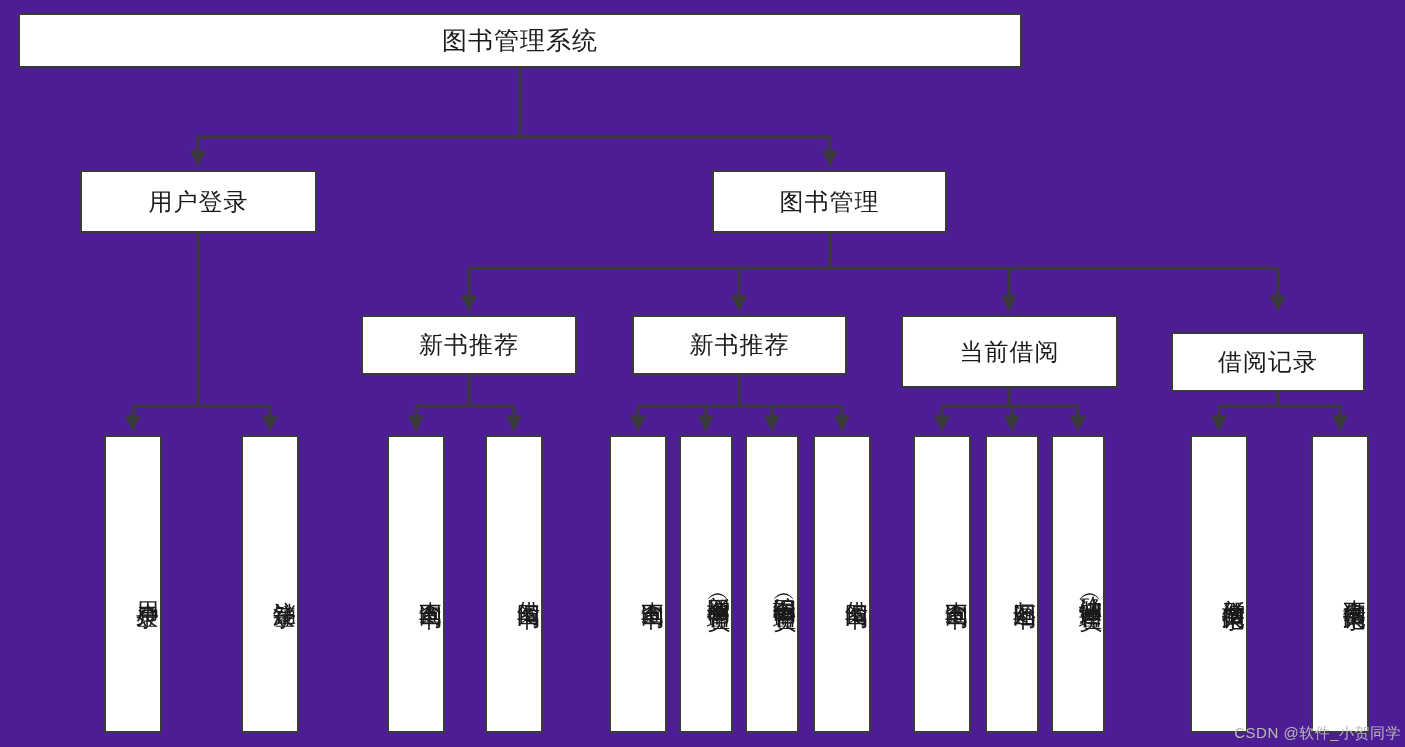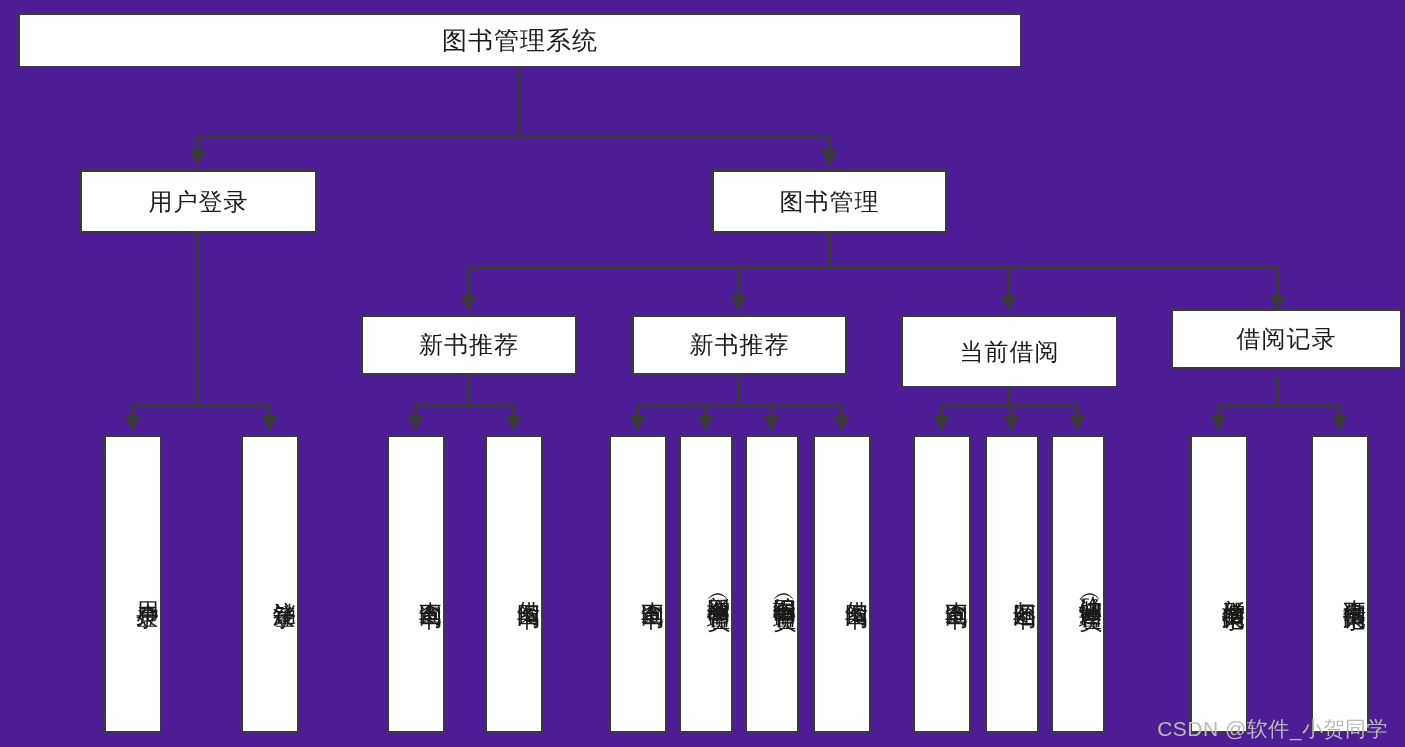--- a/index.html
+++ b/index.html
@@ -61,23 +61,23 @@
     letter-spacing: 2px;
   }
   .leaf-text {
     writing-mode: vertical-rl;
     text-orientation: upright;
     display: block;
     white-space: pre-line;
   }
   .watermark {
     position: absolute;
-    right: 17px;
+    right: 4px;
     bottom: 4px;
-    font-size: 21px;
+    font-size: 15px;
     color: #b9b9b9;
     z-index: 5;
     letter-spacing: 0.5px;
     white-space: nowrap;
   }
 </style>
 </head>
 <body>
 
 <div id="canvas">
@@ -145,21 +145,21 @@
 
   <div class="node node-l3" style="left:361px; top:315px; width:216px; height:60px;">
     <span>新书推荐</span>
   </div>
   <div class="node node-l3" style="left:632px; top:315px; width:215px; height:60px;">
     <span>新书推荐</span>
   </div>
   <div class="node node-l3" style="left:901px; top:315px; width:217px; height:73px;">
     <span>当前借阅</span>
   </div>
-  <div class="node node-l3" style="left:1171px; top:309px; width:231px; height:60px;">
+  <div class="node node-l3" style="left:1171px; top:332px; width:194px; height:60px;">
     <span>借阅记录</span>
   </div>
 
   <div class="node node-leaf" style="left:104px; top:435px; width:58px; height:298px;">
     <span class="leaf-text">用户登录</span>
   </div>
   <div class="node node-leaf" style="left:241px; top:435px; width:58px; height:298px;">
     <span class="leaf-text">注销登录</span>
   </div>
   <div class="node node-leaf" style="left:387px; top:435px; width:58px; height:298px;">

